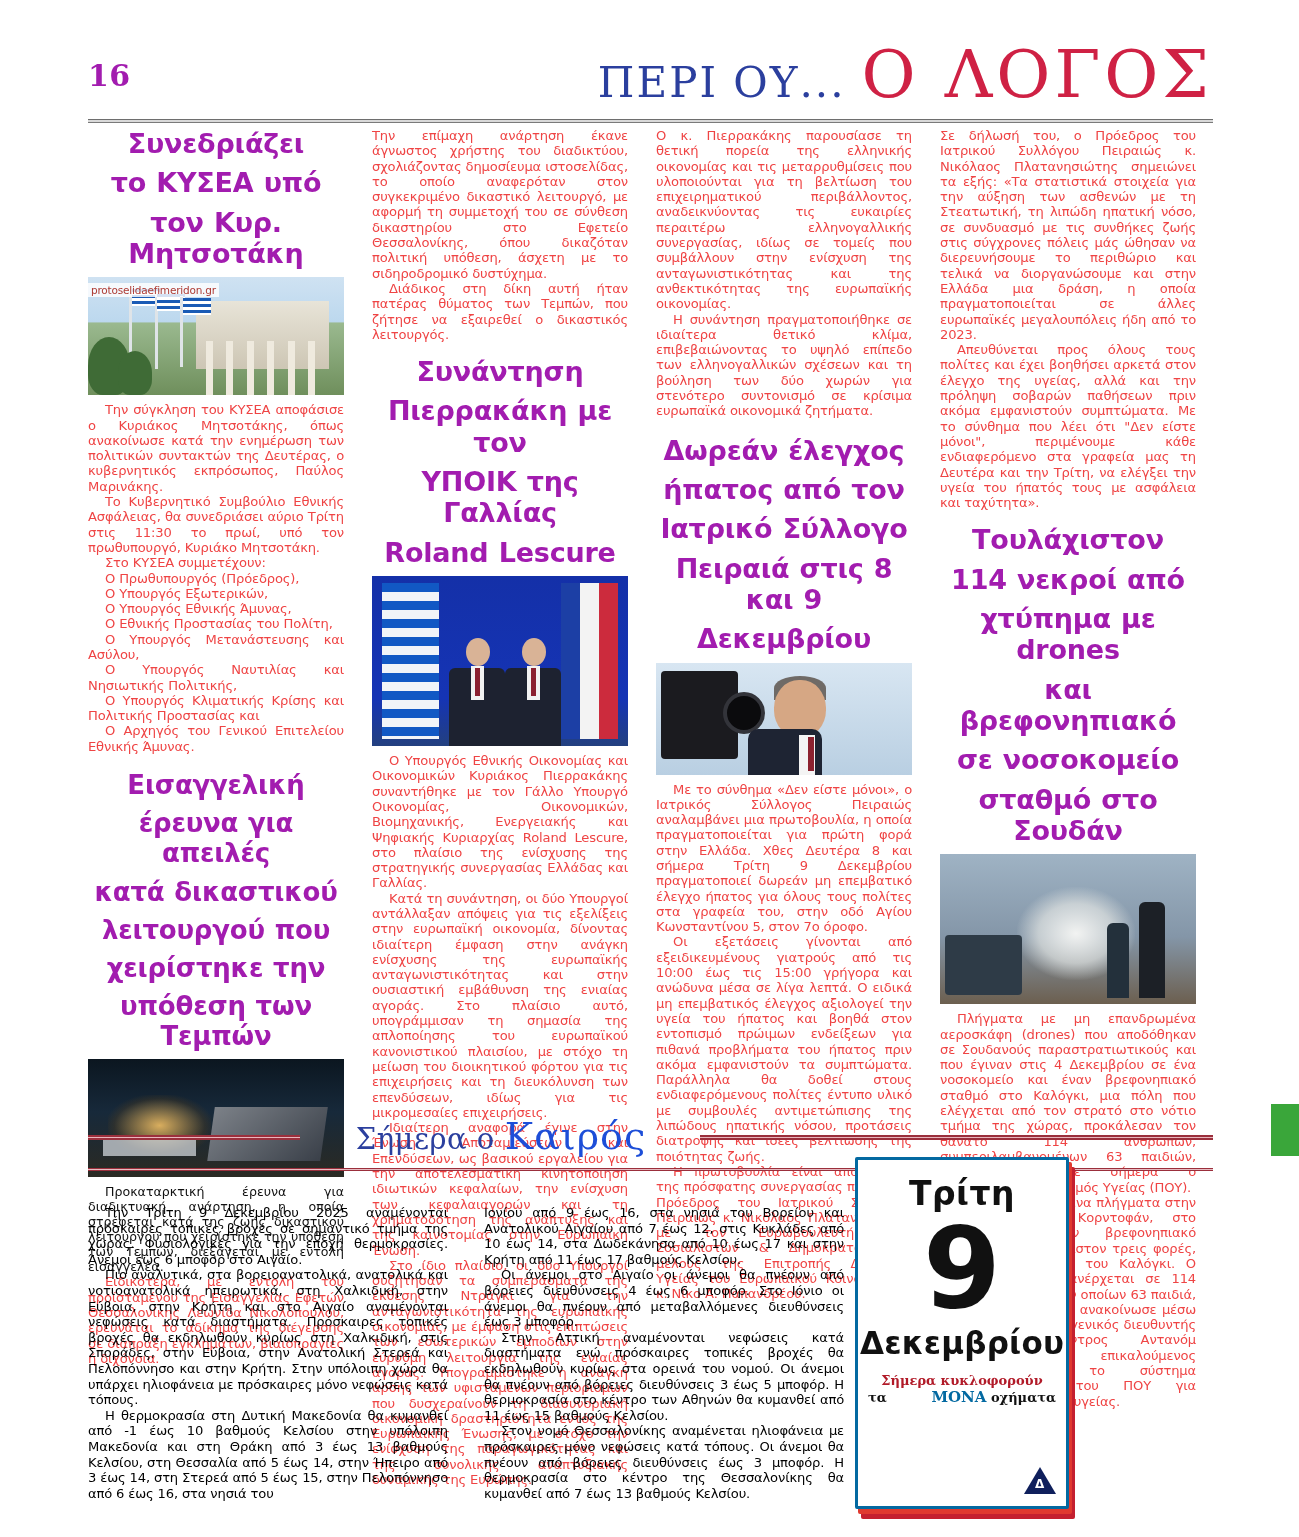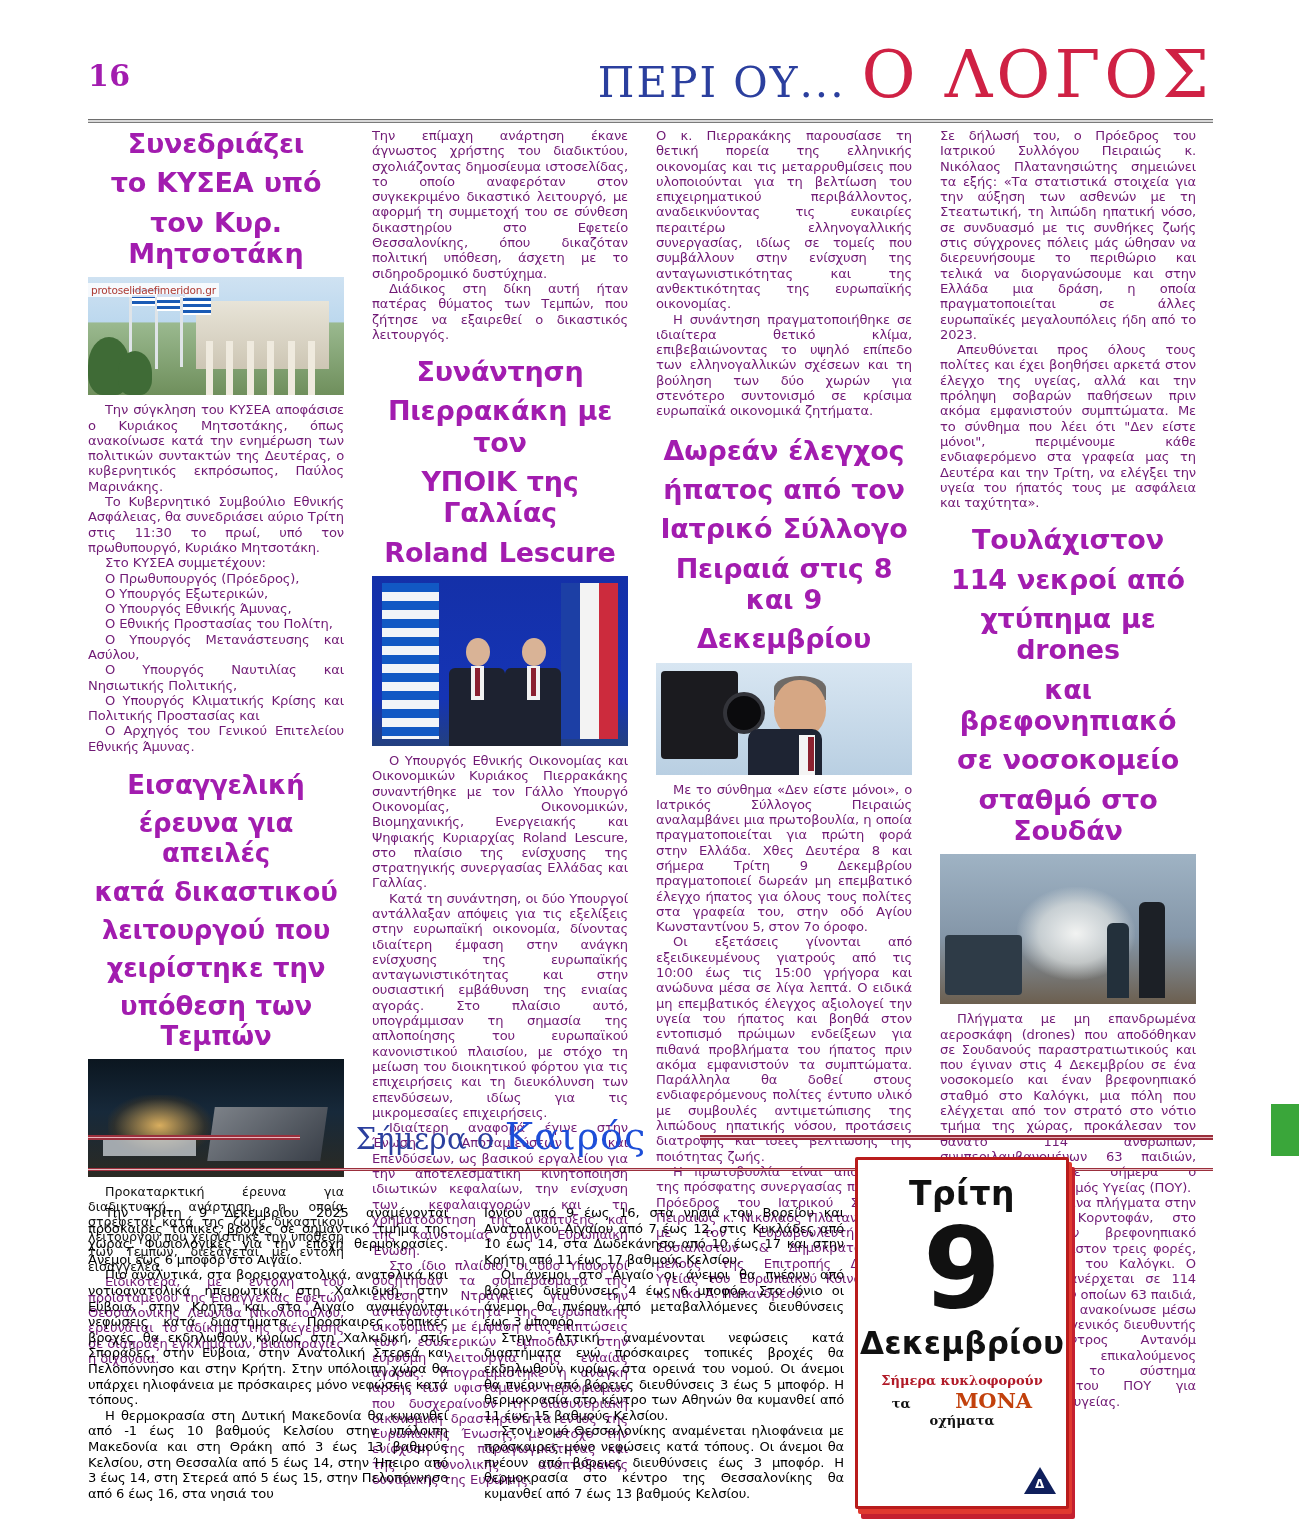--- a/index.html
+++ b/index.html
@@ -56,21 +56,21 @@
   .hl.small{font-size:26px;}
   .hl.lead{margin-top:0;}
 
   p.body{
     margin:0;
     font-size:13.1px;
     line-height:15.3px;
     text-align:justify;
     text-indent:17px;
     hyphens:none;
-    color:#701a75;
+    color:#ef4444;
     font-family:"DejaVu Sans","Liberation Sans",sans-serif;
     letter-spacing:-0.15px;
   }
   p.body.noind{text-indent:0;}
   p.body + p.body{margin-top:0;}
 
   .photo{width:256px;display:block;margin:6px 0 7px 0;position:relative;overflow:hidden;}
   .wm{
     position:absolute;left:0;top:6px;
     font-size:10.5px;color:#ad3a33;background:rgba(255,255,255,.82);
@@ -153,33 +153,33 @@
     margin:0;font-size:13.1px;line-height:15.6px;text-align:justify;text-indent:17px;
     letter-spacing:-0.15px;color:#000;
   }
 
   
   .calwrap{position:absolute;left:855px;top:1157px;width:360px;height:372px;}
   .calshadow{position:absolute;left:6px;top:10px;width:214px;height:352px;background:#c4202f;border-radius:2px;}
   .calshadow2{position:absolute;left:3px;top:5px;width:214px;height:352px;background:#e0392f;border-radius:2px;}
   .cal{
     position:absolute;left:0;top:0;width:214px;height:352px;background:#fff;
-    border:3px solid #b91c1c;box-sizing:border-box;text-align:center;border-radius:2px;
+    border:3px solid #0369a1;box-sizing:border-box;text-align:center;border-radius:2px;
   }
   .cal .dow{margin-top:14px;font-size:33px;font-weight:700;color:#111;letter-spacing:.5px;
       font-family:"DejaVu Sans","Liberation Sans",sans-serif;}
   .cal .num{font-size:112px;font-weight:700;line-height:.96;color:#111;margin-top:2px;
       font-family:"DejaVu Sans","Liberation Sans",sans-serif;}
   .cal .mon{font-size:31px;font-weight:700;color:#111;margin-top:2px;letter-spacing:.2px;
       font-family:"DejaVu Sans","Liberation Sans",sans-serif;}
   .cal .odd-l1{margin-top:12px;font-size:13px;color:#b11a28;font-weight:700;
       font-family:"DejaVu Serif","Liberation Serif",serif;}
   .cal .odd-l2{font-size:13px;color:#111;font-weight:700;
       font-family:"DejaVu Serif","Liberation Serif",serif;}
-  .cal .odd-l2 b{font-size:21px;color:#c2410c;margin-left:40px;}
+  .cal .odd-l2 b{font-size:15px;color:#0369a1;margin-left:40px;}
   .cal .tri{
     position:absolute;right:10px;bottom:12px;width:0;height:0;
     border-left:16px solid transparent;border-right:16px solid transparent;border-bottom:27px solid #0f1f5c;
   }
   .cal .tri i{position:absolute;left:-5px;top:10px;font-style:normal;color:#fff;font-size:12px;font-weight:700;}
 
   .greenmark{position:absolute;left:1271px;top:1104px;width:28px;height:52px;background:#3aa63a;}
 </style>
 </head>
 <body>

